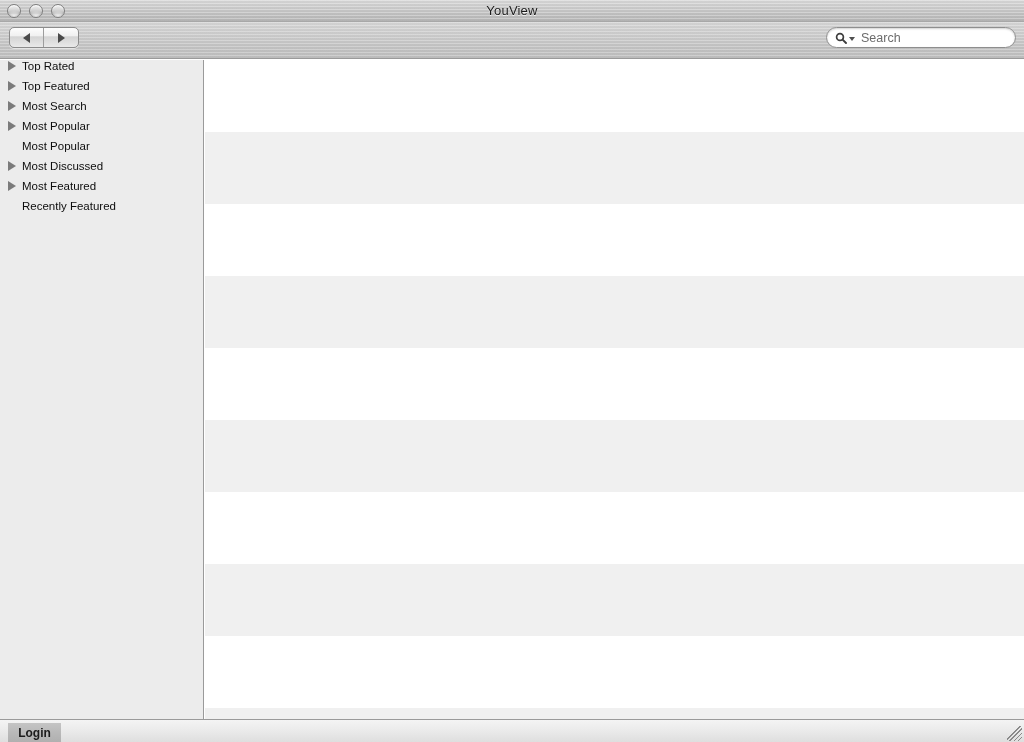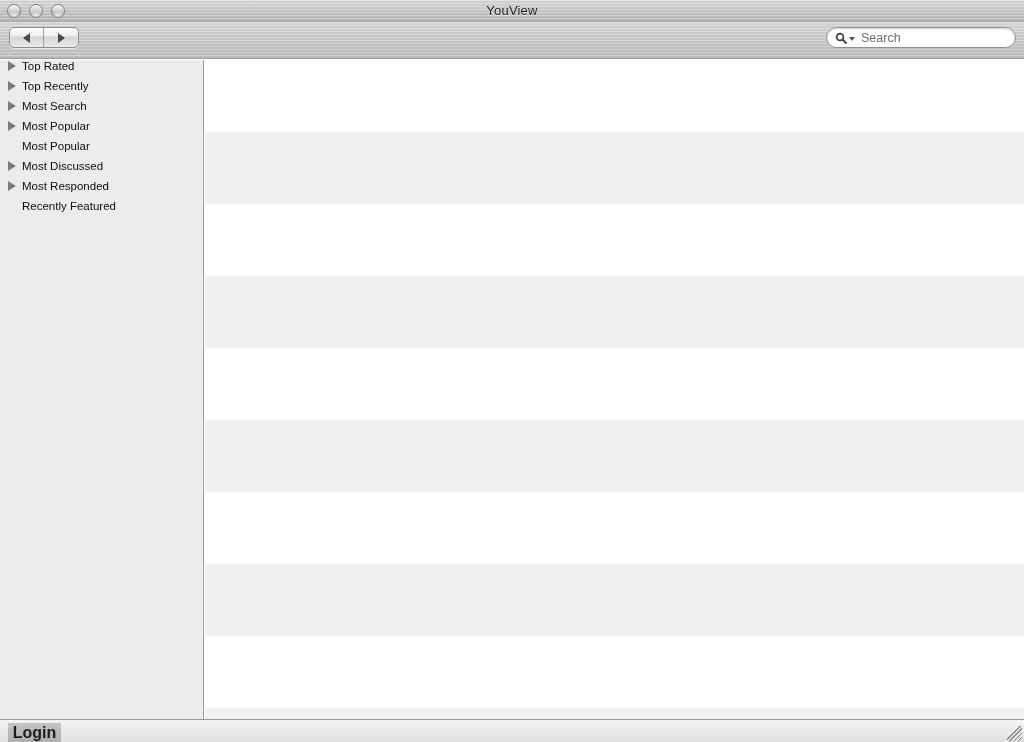--- a/index.html
+++ b/index.html
@@ -229,21 +229,21 @@
   #login-button {
     position: absolute;
     left: 8px; top: 3px;
     width: 53px;
     height: 19px;
     background: linear-gradient(to bottom, #c4c4c4 0%, #b9b9b9 50%, #b0b0b0 100%);
     border: none;
     display: flex;
     align-items: center;
     justify-content: center;
-    font-size: 16px;
+    font-size: 12px;
     font-weight: bold;
     color: #1b1b1b;
     font-family: "Liberation Sans", sans-serif;
     box-sizing: border-box;
   }
   #resize-grip {
     position: absolute;
     right: 2px; bottom: 1px;
     width: 15px;
     height: 15px;
@@ -295,21 +295,21 @@
 
   <div id="sidebar">
 
     <div class="side-row">
       <span class="disclosure has"></span>
       <span class="side-label">Top Rated</span>
     </div>
 
     <div class="side-row">
       <span class="disclosure has"></span>
-      <span class="side-label">Top Recently</span>
+      <span class="side-label">Top Featured</span>
     </div>
 
     <div class="side-row">
       <span class="disclosure has"></span>
       <span class="side-label">Most Search</span>
     </div>
 
     <div class="side-row">
       <span class="disclosure has"></span>
       <span class="side-label">Most Popular</span>
@@ -320,21 +320,21 @@
       <span class="side-label">Most Popular</span>
     </div>
 
     <div class="side-row">
       <span class="disclosure has"></span>
       <span class="side-label">Most Discussed</span>
     </div>
 
     <div class="side-row">
       <span class="disclosure has"></span>
-      <span class="side-label">Most Responded</span>
+      <span class="side-label">Most Featured</span>
     </div>
 
     <div class="side-row">
       <span class="disclosure"></span>
       <span class="side-label">Recently Featured</span>
     </div>
 
   </div>
 
   <div id="content">

